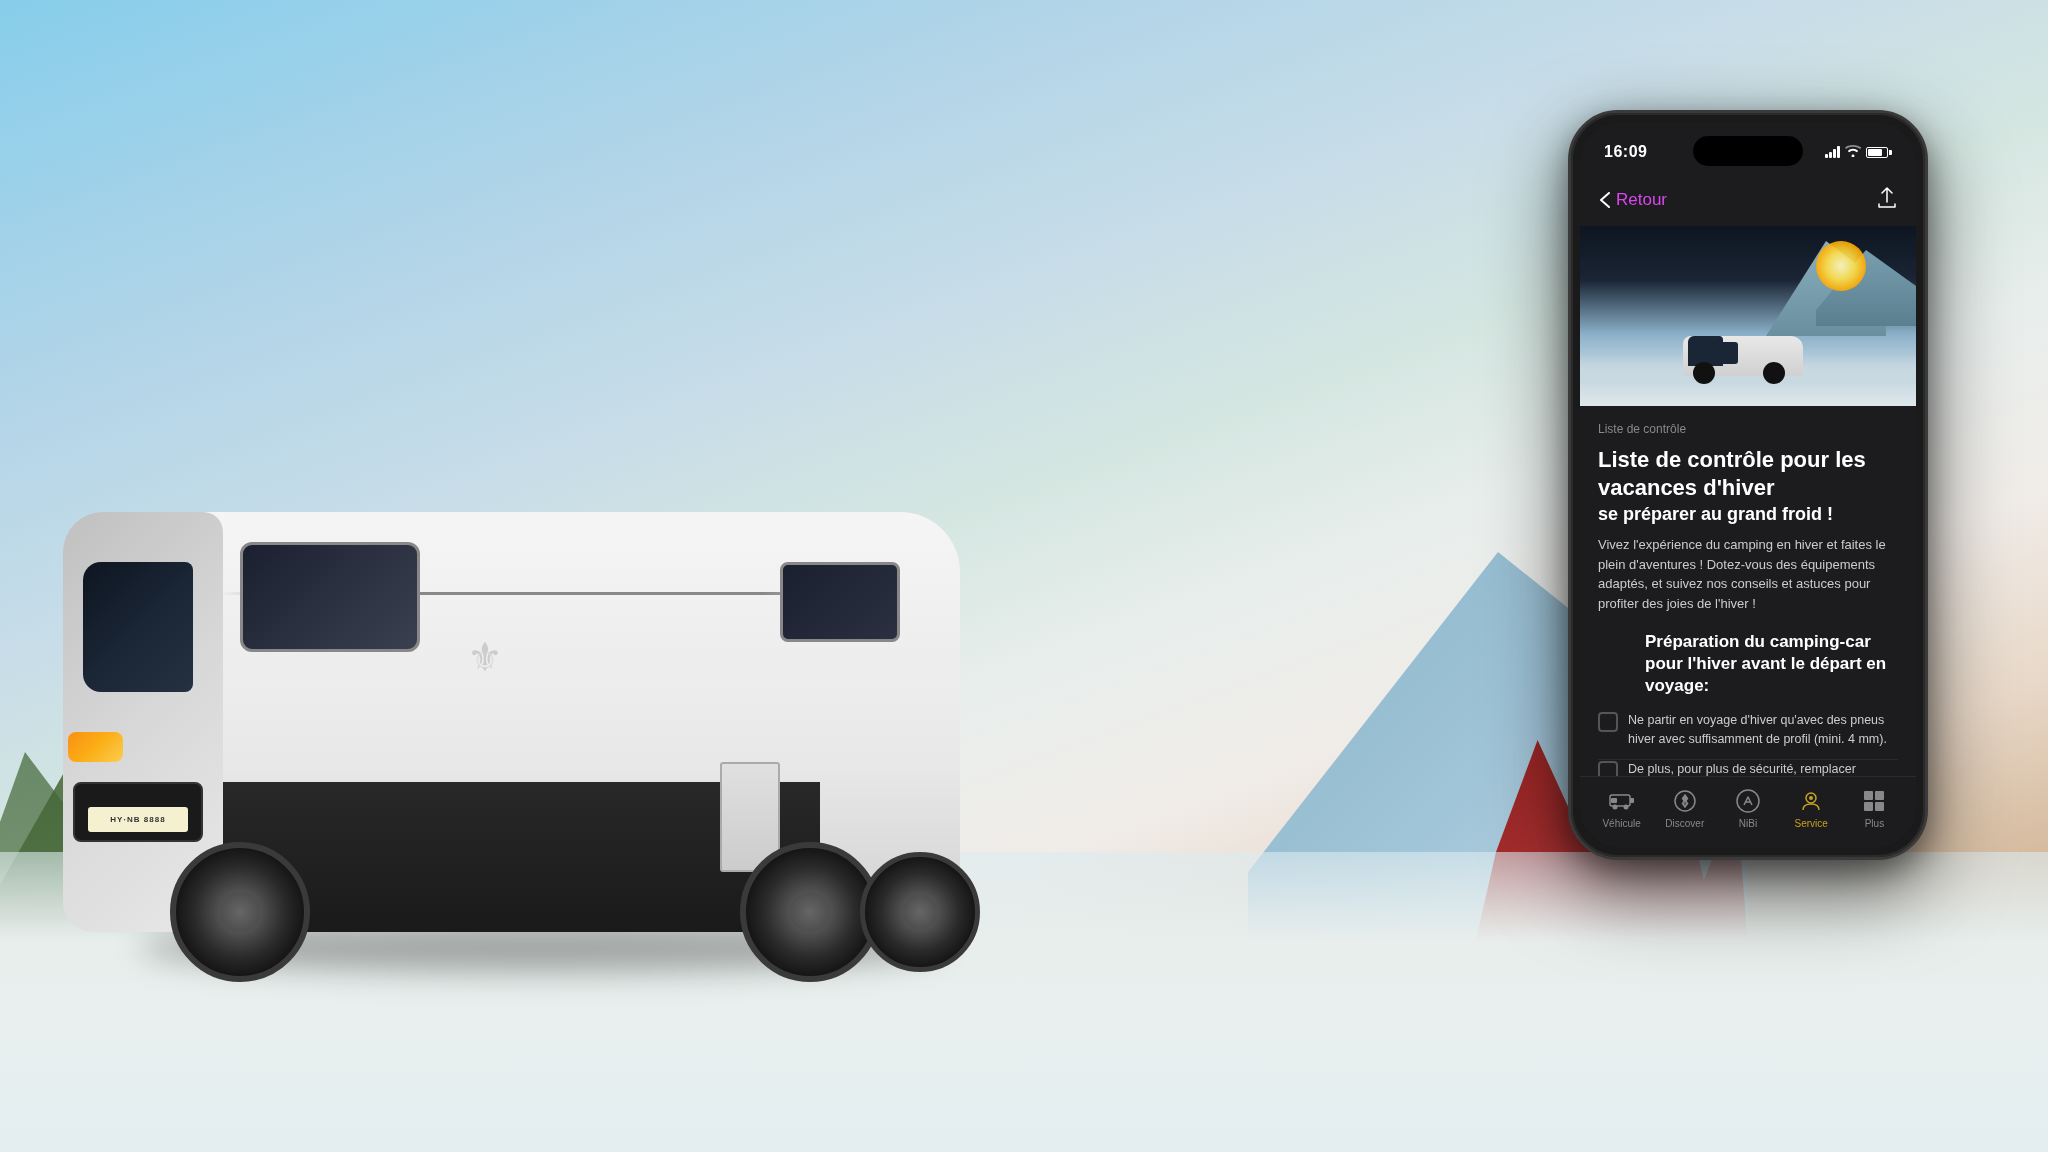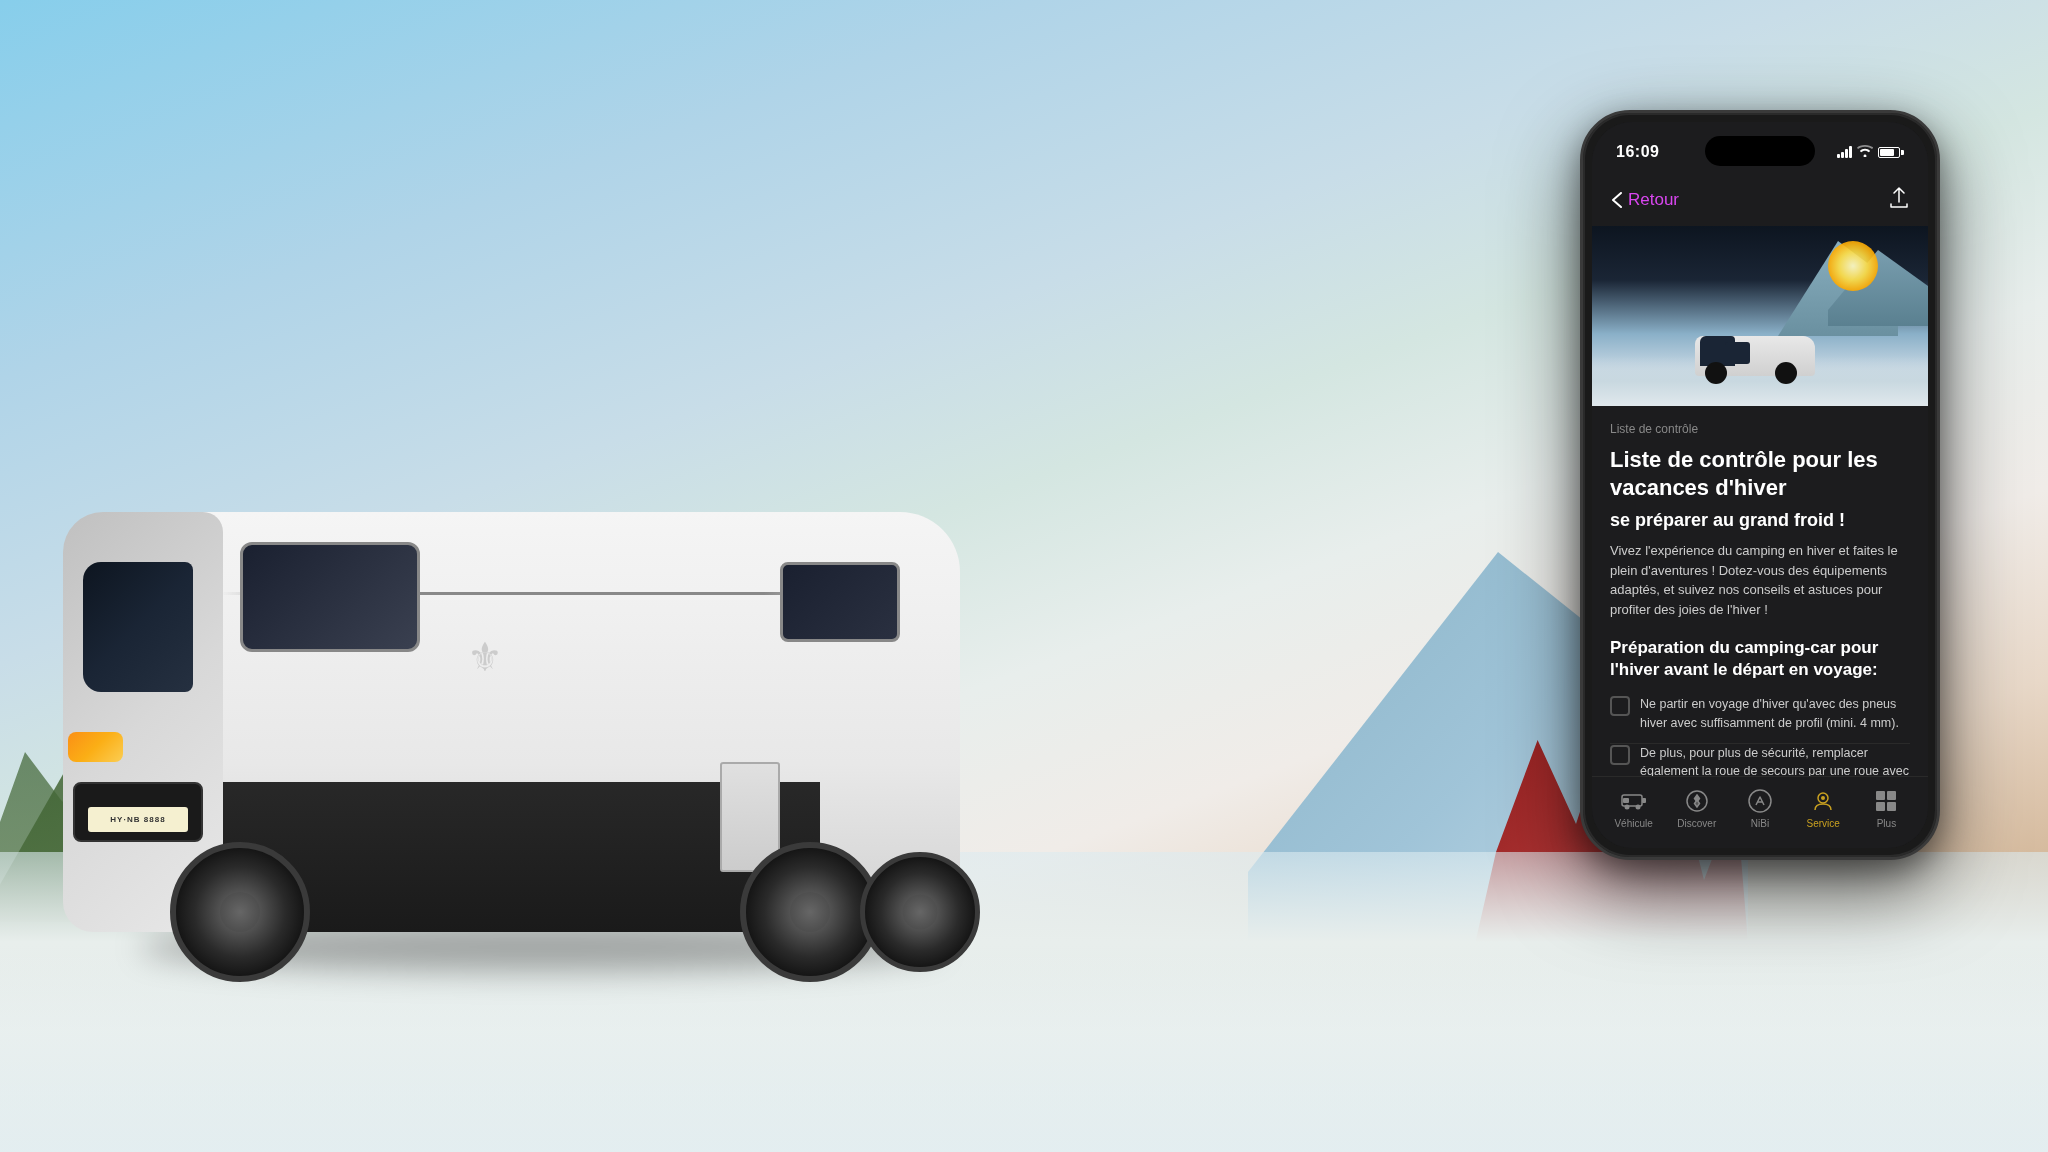--- a/index.html
+++ b/index.html
@@ -95,21 +95,21 @@
       left: 3px;
       width: 160px;
       height: 420px;
       background: linear-gradient(135deg, #c0c0c0 0%, #d8d8d8 50%, #e8e8e8 100%);
       border-radius: 40px 20px 20px 30px;
     }
 
     
     .phone-container {
       position: absolute;
-      right: 108px;
+      right: 120px;
       top: 110px;
       width: 360px;
       height: 750px;
       text-decoration: underline;
     }
 
     .phone-shell {
       position: absolute;
       inset: 0;
       background: #1a1a1a;
@@ -243,21 +243,21 @@
       font-size: 12px;
       color: #888;
       margin-bottom: 10px;
     }
 
     .content-title {
       font-size: 22px;
       font-weight: 700;
       color: #ffffff;
       line-height: 1.25;
-      margin-bottom: 9px;
+      margin-bottom: 3px;
     }
 
     .content-subtitle {
       font-size: 18px;
       font-weight: 700;
       color: #ffffff;
       margin-bottom: 10px;
     }
 
     .content-body {
@@ -266,20 +266,21 @@
       line-height: 1.5;
       margin-bottom: 18px;
     }
 
     .section-title {
       font-size: 17px;
       font-weight: 700;
       color: #ffffff;
       line-height: 1.3;
       margin-bottom: 14px;
+      margin-left: 47px;
     }
 
     .checklist-item {
       display: flex;
       align-items: flex-start;
       gap: 10px;
       margin-bottom: 0;
       padding-bottom: 10px;
       border-bottom: 1px solid #2a2a2a;
     }

